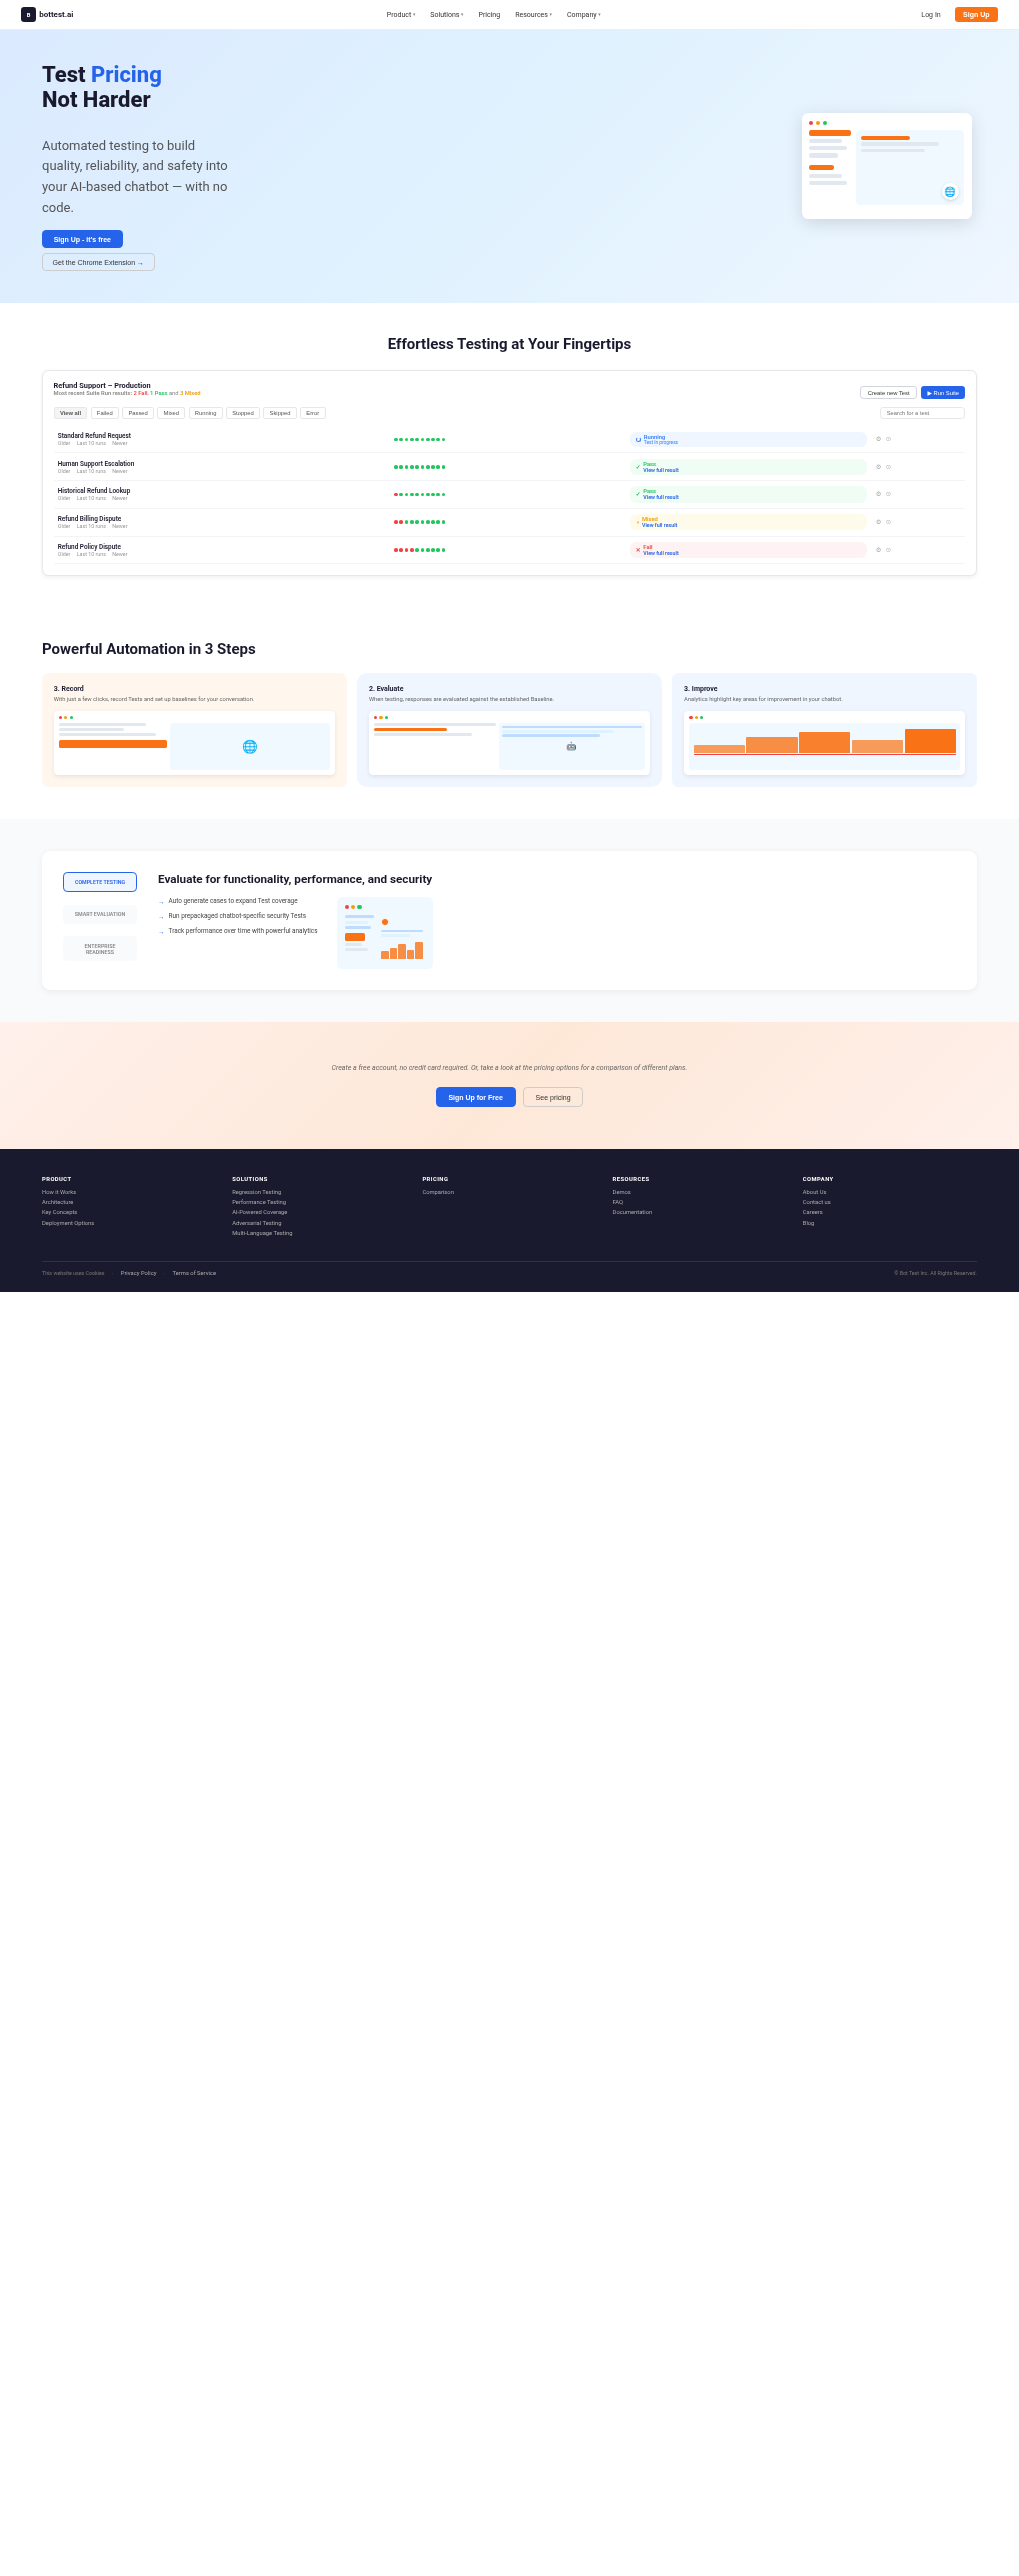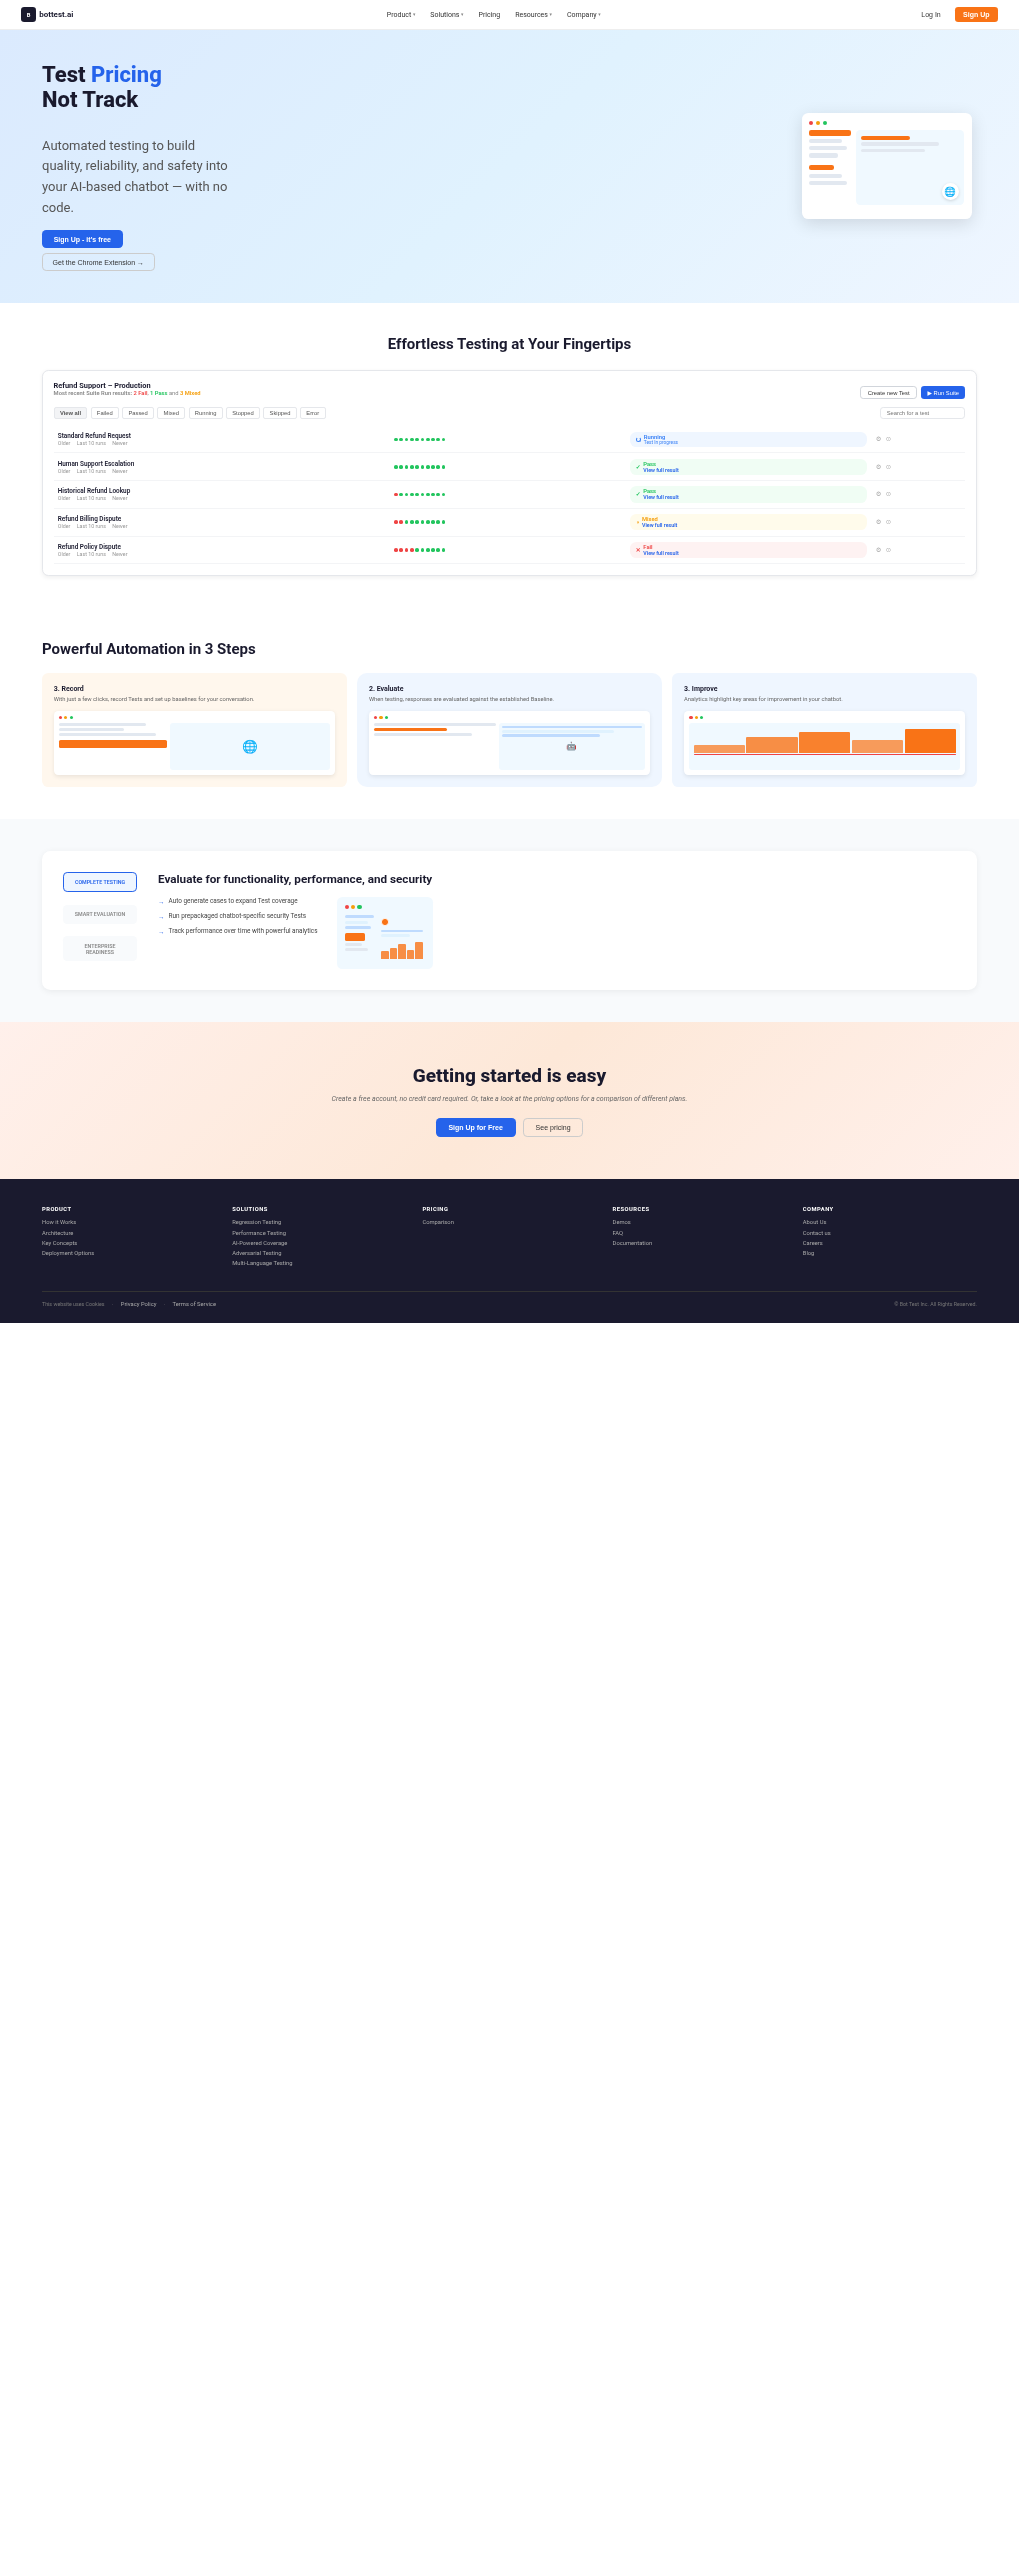--- a/index.html
+++ b/index.html
@@ -145,21 +145,21 @@
   <div class="nav-actions">
     <button class="btn-login">Log In</button>
     <button class="btn-signup">Sign Up</button>
   </div>
 </nav>
 
 <section class="hero">
   <div class="hero-content">
     <h1 class="hero-title">
       <span>Test </span><span class="highlight">Pricing</span>
-      <br><span>Not Track</span>
+      <br><span>Not Harder</span>
     </h1>
     <p class="hero-subtitle">Automated testing to build quality, reliability, and safety into your AI-based chatbot — with no code.</p>
     <div class="hero-actions">
       <button class="btn-primary">Sign Up - it's free</button>
       <button class="btn-outline">Get the Chrome Extension →</button>
     </div>
   </div>
   <div class="hero-image">
     <div class="hero-mockup">
       <div class="mockup-bar">
@@ -539,21 +539,20 @@
               </div>
             </div>
           </div>
         </div>
       </div>
     </div>
   </div>
 </section>
 
 <section class="section-cta">
-  <h2 class="cta-title">Getting started is easy</h2>
   <p class="cta-subtitle">Create a free account, no credit card required. Or, take a look at the pricing options for a comparison of different plans.</p>
   <div class="cta-actions">
     <button class="btn-cta-primary">Sign Up for Free</button>
     <button class="btn-cta-outline">See pricing</button>
   </div>
 </section>
 
 <footer>
   <div class="footer-grid" id="footer-grid">
       <div>

